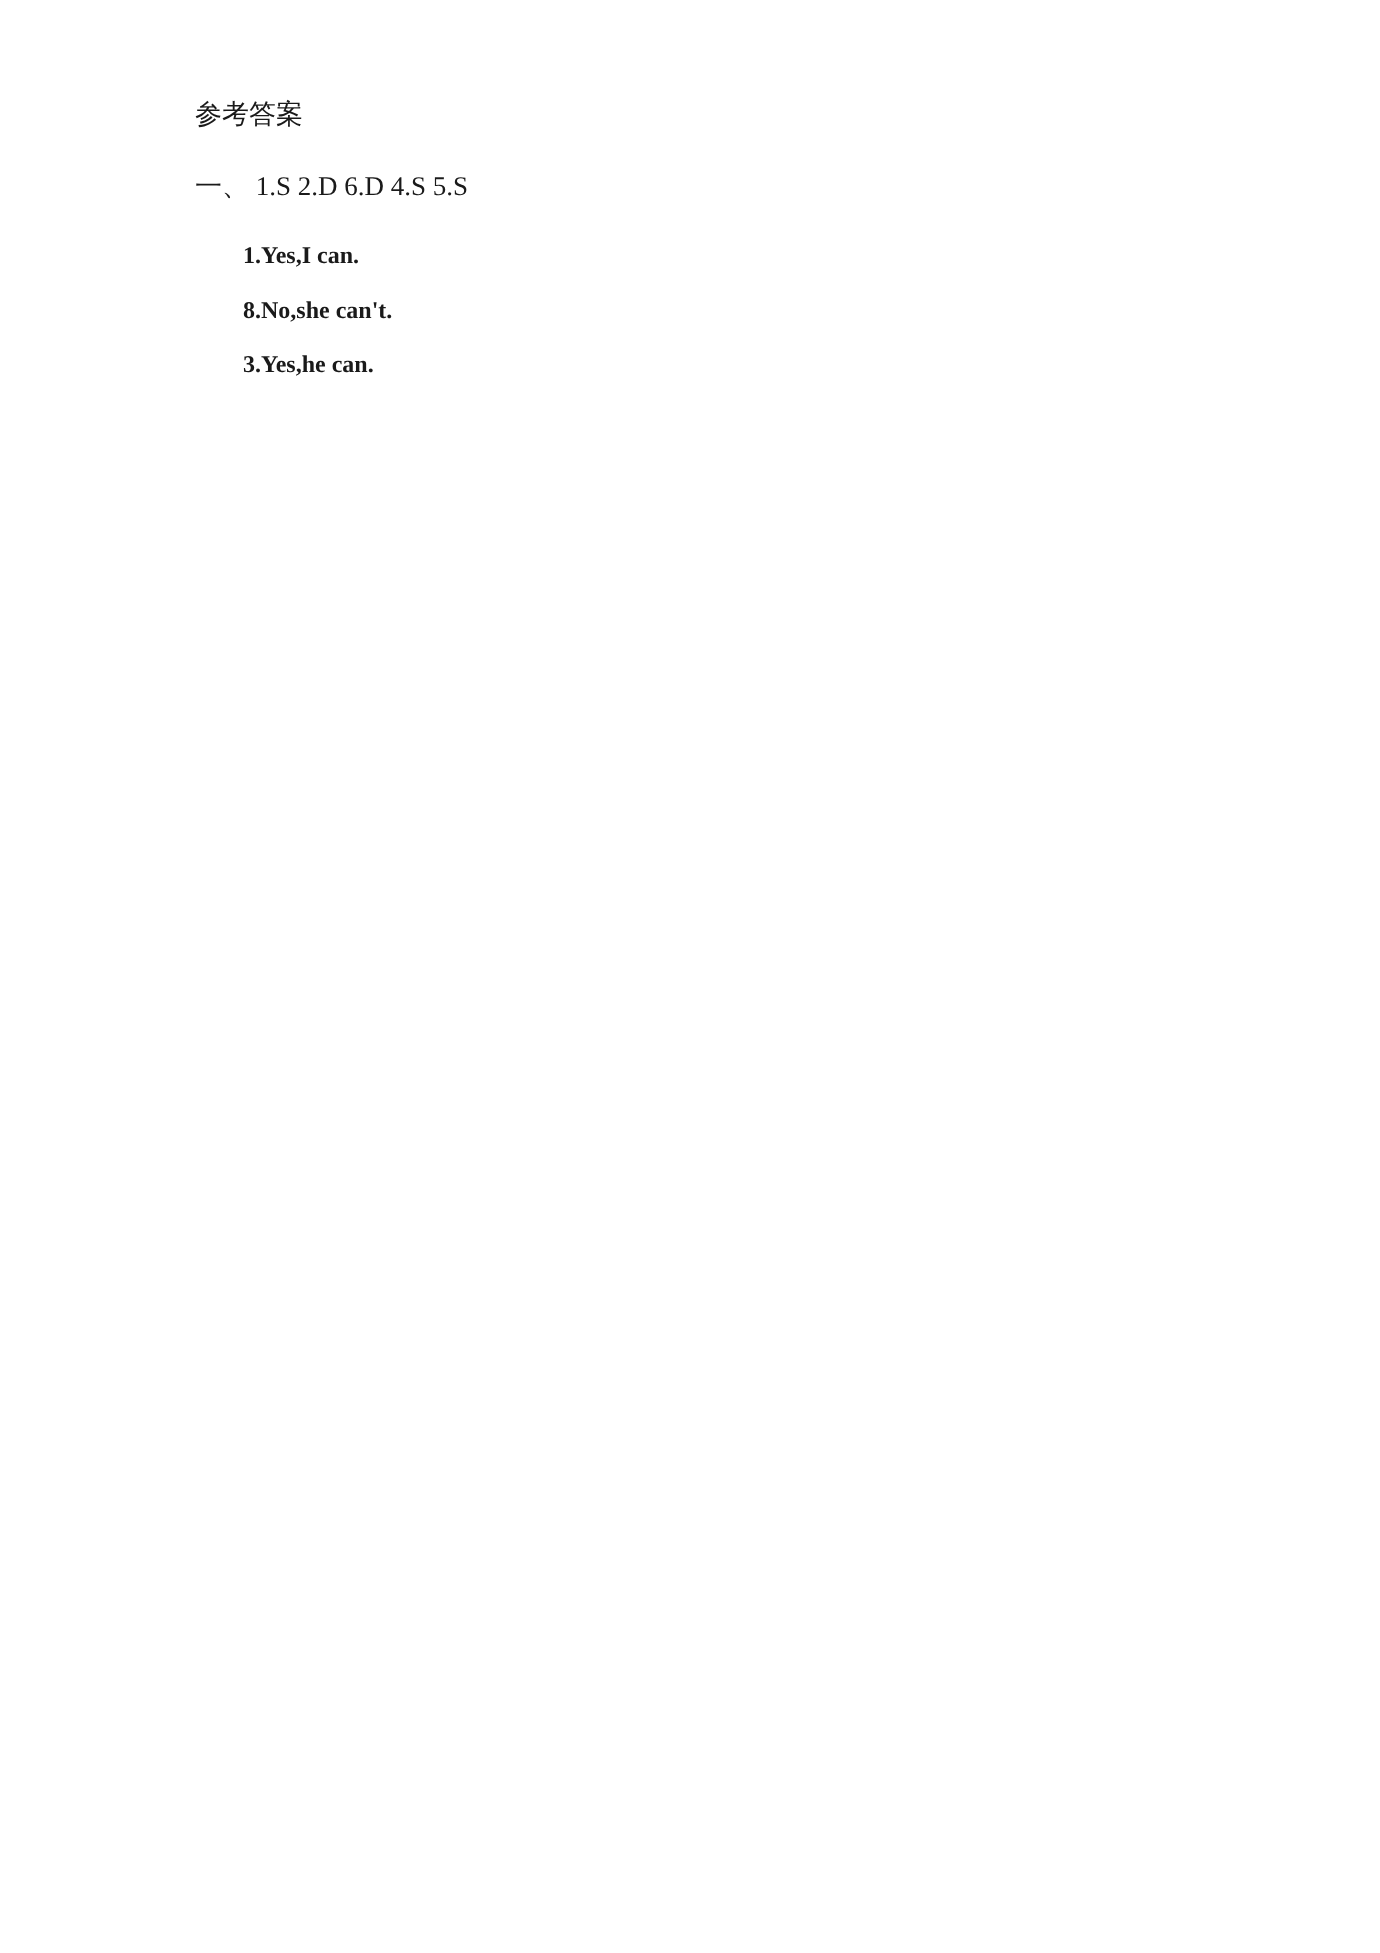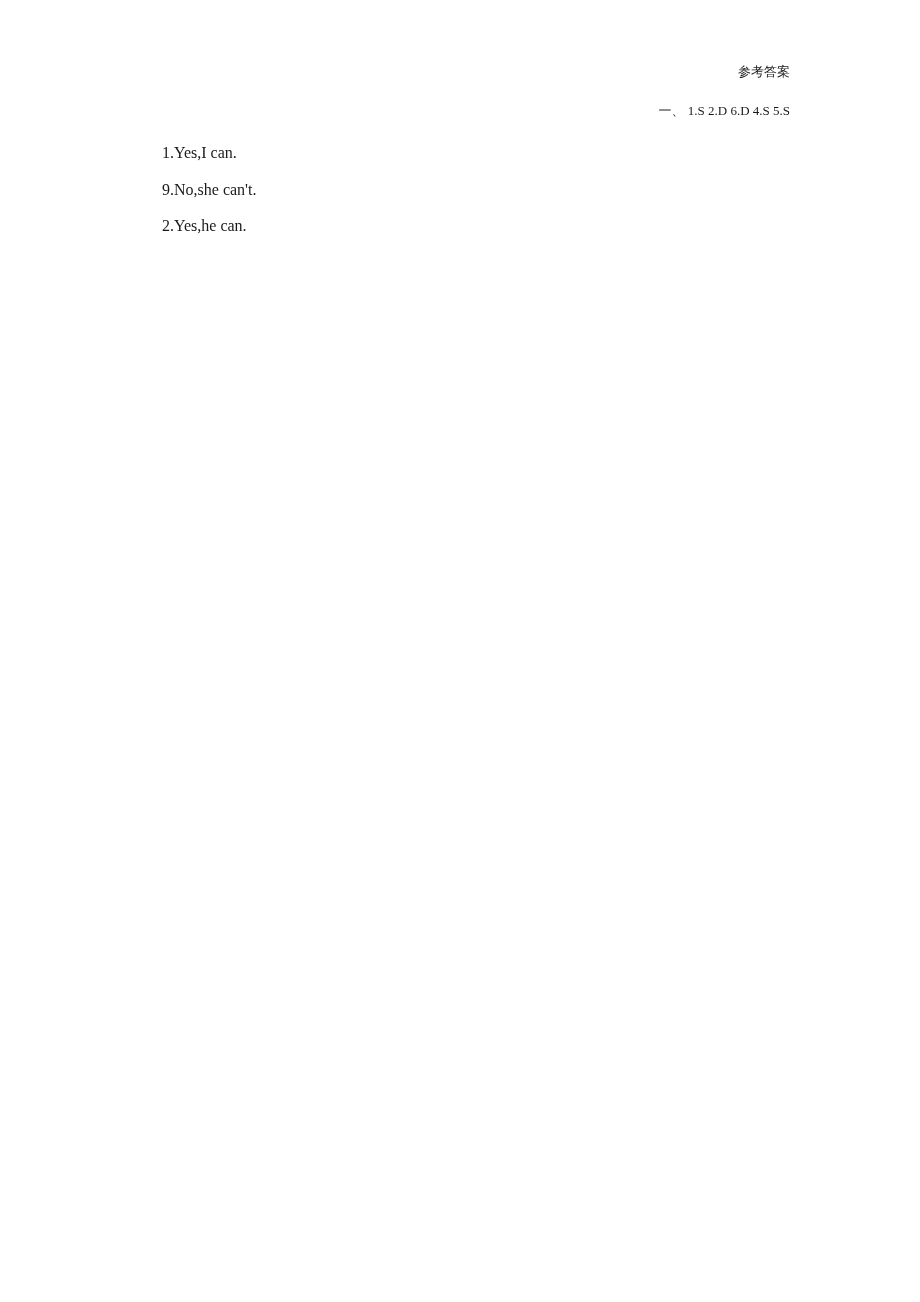--- a/index.html
+++ b/index.html
@@ -17,33 +17,33 @@
       min-height: 1302px;
       padding: 60px 130px;
       line-height: 1.8;
     }
 
     .section {
       margin-bottom: 16px;
     }
 
     .section-title {
-      font-size: 13px;
+      font-size: 18px;
       font-weight: normal;
       margin-bottom: 6px;
-      text-align: right;
     }
 
     .section-content {
       padding-left: 32px;
       margin-bottom: 4px;
     }
 
     .answer-line {
       margin-bottom: 8px;
+      font-weight: bold;
     }
   </style>
 </head>
 <body>
 
 <div>
 
   <div class="section">
     <div class="section-title">参考答案</div>
   </div>
@@ -52,19 +52,19 @@
     <div class="section-title">
       <span>一、</span>
       <span>1.S   2.D   6.D    4.S   5.S</span>
     </div>
   </div>
 
 
   <div class="section">
     <div class="section-content">
       <div class="answer-line">1.Yes,I can.</div>
-      <div class="answer-line">9.No,she can't.</div>
-      <div class="answer-line">2.Yes,he can.</div>
+      <div class="answer-line">8.No,she can't.</div>
+      <div class="answer-line">3.Yes,he can.</div>
     </div>
   </div>
 
 
 </div>
 
 </body></html>

